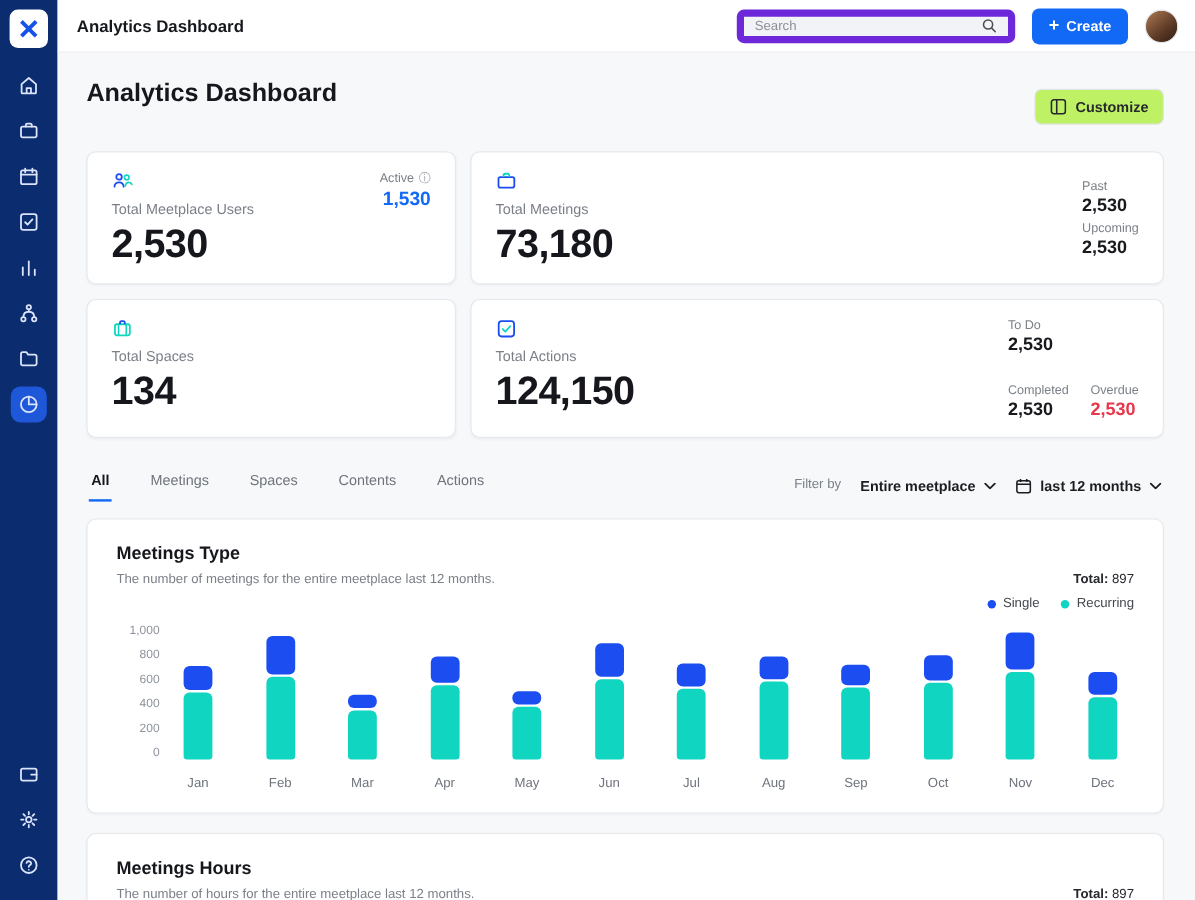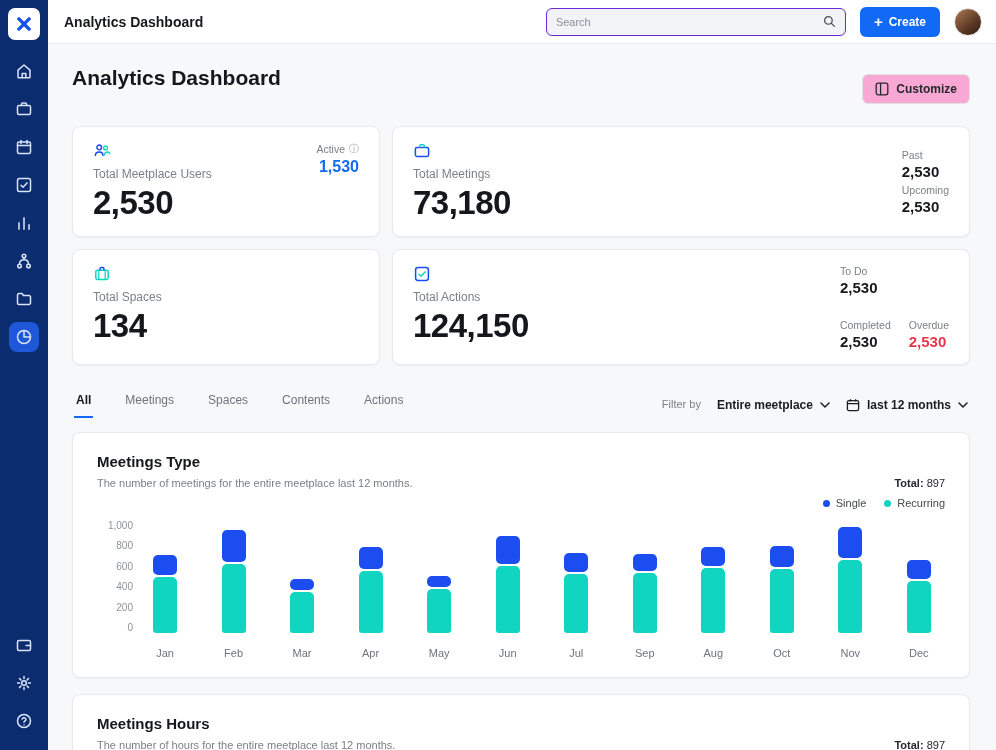--- a/index.html
+++ b/index.html
@@ -13,33 +13,33 @@
   .nav, .nav-bottom { display: flex; flex-direction: column; gap: 8px; align-items: center; }
   .nav-bottom { margin-top: auto; }
   .nav-item { width: 30px; height: 30px; border-radius: 8px; display: flex; align-items: center; justify-content: center; cursor: pointer; }
   .nav-item.active { background: #1e57d8; }
   .nav-item svg { display: block; }
 
   
   .main { flex: 1; display: flex; flex-direction: column; min-width: 0; }
   .topbar { height: 44px; background: #fff; border-bottom: 1px solid #ececef; display: flex; align-items: center; gap: 14px; padding: 0 14px 0 16px; flex-shrink: 0; }
   .topbar-title { font-size: 14px; font-weight: bold; color: #16181d; }
-  .search { margin-left: auto; width: 300px; height: 28px; background: #f2f3f6; border: 1px solid #6d28d9; border-radius: 6px; display: flex; align-items: center; padding: 0 9px; gap: 8px; }
+  .search { margin-left: auto; width: 232px; height: 28px; background: #f2f3f6; border: 6px solid #6d28d9; border-radius: 6px; display: flex; align-items: center; padding: 0 9px; gap: 8px; }
   .search input { flex: 1; border: none; outline: none; background: transparent; font-size: 11px; color: #333; font-family: "Liberation Sans", sans-serif; }
   .search input::placeholder { color: #8a8f98; }
   .create-btn { height: 30px; padding: 0 14px; background: #1269f5; border: none; border-radius: 6px; color: #fff; font-size: 12px; font-weight: bold; display: flex; align-items: center; gap: 6px; cursor: pointer; font-family: "Liberation Sans", sans-serif; }
   .create-plus { font-size: 15px; font-weight: bold; line-height: 1; }
   .avatar { width: 28px; height: 28px; border-radius: 50%; background: linear-gradient(140deg, #9a6a49 15%, #5d3a26 60%, #2e1c11 100%); border: 1px solid #e2e4e8; cursor: pointer; flex-shrink: 0; }
 
   
   .content { flex: 1; background: #f7f8fa; overflow: hidden; padding: 22px 26px 0 24px; }
   .page-header { display: flex; justify-content: space-between; align-items: flex-start; margin-bottom: 22px; }
   .page-title { font-size: 21px; font-weight: bold; color: #15171c; }
   .page-subtitle { font-size: 11px; color: #7b8088; margin-top: 7px; }
-  .customize-btn { background: #f9a8d4; border: 1px solid #e1e3e8; border-radius: 6px; height: 30px; padding: 0 12px; font-size: 12px; font-weight: bold; color: #26282e; display: flex; align-items: center; gap: 7px; cursor: pointer; margin-top: 8px; font-family: "Liberation Sans", sans-serif; }
+  .customize-btn { background: #bef264; border: 1px solid #e1e3e8; border-radius: 6px; height: 30px; padding: 0 12px; font-size: 12px; font-weight: bold; color: #26282e; display: flex; align-items: center; gap: 7px; cursor: pointer; margin-top: 8px; font-family: "Liberation Sans", sans-serif; }
 
   
   .stats-grid { display: grid; grid-template-columns: 308px 1fr; gap: 12px; }
   .card { background: #fff; border: 1px solid #e7e9ed; border-radius: 8px; box-shadow: 0 1px 2px rgba(16,24,40,.04); }
   .stat-card { padding: 15px 20px 14px; display: flex; justify-content: space-between; min-height: 110px; }
   .stat-main .stat-icon { height: 18px; margin-bottom: 7px; }
   .stat-label { font-size: 12px; color: #7a7f88; margin-bottom: 3px; }
   .stat-value { font-size: 33px; font-weight: bold; color: #15171c; letter-spacing: -0.5px; }
   .stat-side { display: flex; flex-direction: column; align-items: flex-start; }
   .side-label { font-size: 10.5px; color: #7b8088; margin-bottom: 2px; display: flex; align-items: center; gap: 4px; }
@@ -414,31 +414,31 @@
               </div>
               <div class="bar-group">
                 <div class="bar-stack">
                   <div class="bar-seg seg-top" style="height: 19px; background: rgb(27, 77, 240);"></div>
                   <div class="bar-seg seg-bottom" style="height: 59px; background: rgb(16, 213, 193);"></div>
                 </div>
                 <div class="bar-month">Jul</div>
               </div>
               <div class="bar-group">
                 <div class="bar-stack">
+                  <div class="bar-seg seg-top" style="height: 19px; background: rgb(27, 77, 240);"></div>
+                  <div class="bar-seg seg-bottom" style="height: 65px; background: rgb(16, 213, 193);"></div>
+                </div>
+                <div class="bar-month">Aug</div>
+              </div>
+              <div class="bar-group">
+                <div class="bar-stack">
                   <div class="bar-seg seg-top" style="height: 17px; background: rgb(27, 77, 240);"></div>
                   <div class="bar-seg seg-bottom" style="height: 60px; background: rgb(16, 213, 193);"></div>
                 </div>
                 <div class="bar-month">Sep</div>
-              </div>
-              <div class="bar-group">
-                <div class="bar-stack">
-                  <div class="bar-seg seg-top" style="height: 19px; background: rgb(27, 77, 240);"></div>
-                  <div class="bar-seg seg-bottom" style="height: 65px; background: rgb(16, 213, 193);"></div>
-                </div>
-                <div class="bar-month">Aug</div>
               </div>
               <div class="bar-group">
                 <div class="bar-stack">
                   <div class="bar-seg seg-top" style="height: 21px; background: rgb(27, 77, 240);"></div>
                   <div class="bar-seg seg-bottom" style="height: 64px; background: rgb(16, 213, 193);"></div>
                 </div>
                 <div class="bar-month">Oct</div>
               </div>
               <div class="bar-group">
                 <div class="bar-stack">

